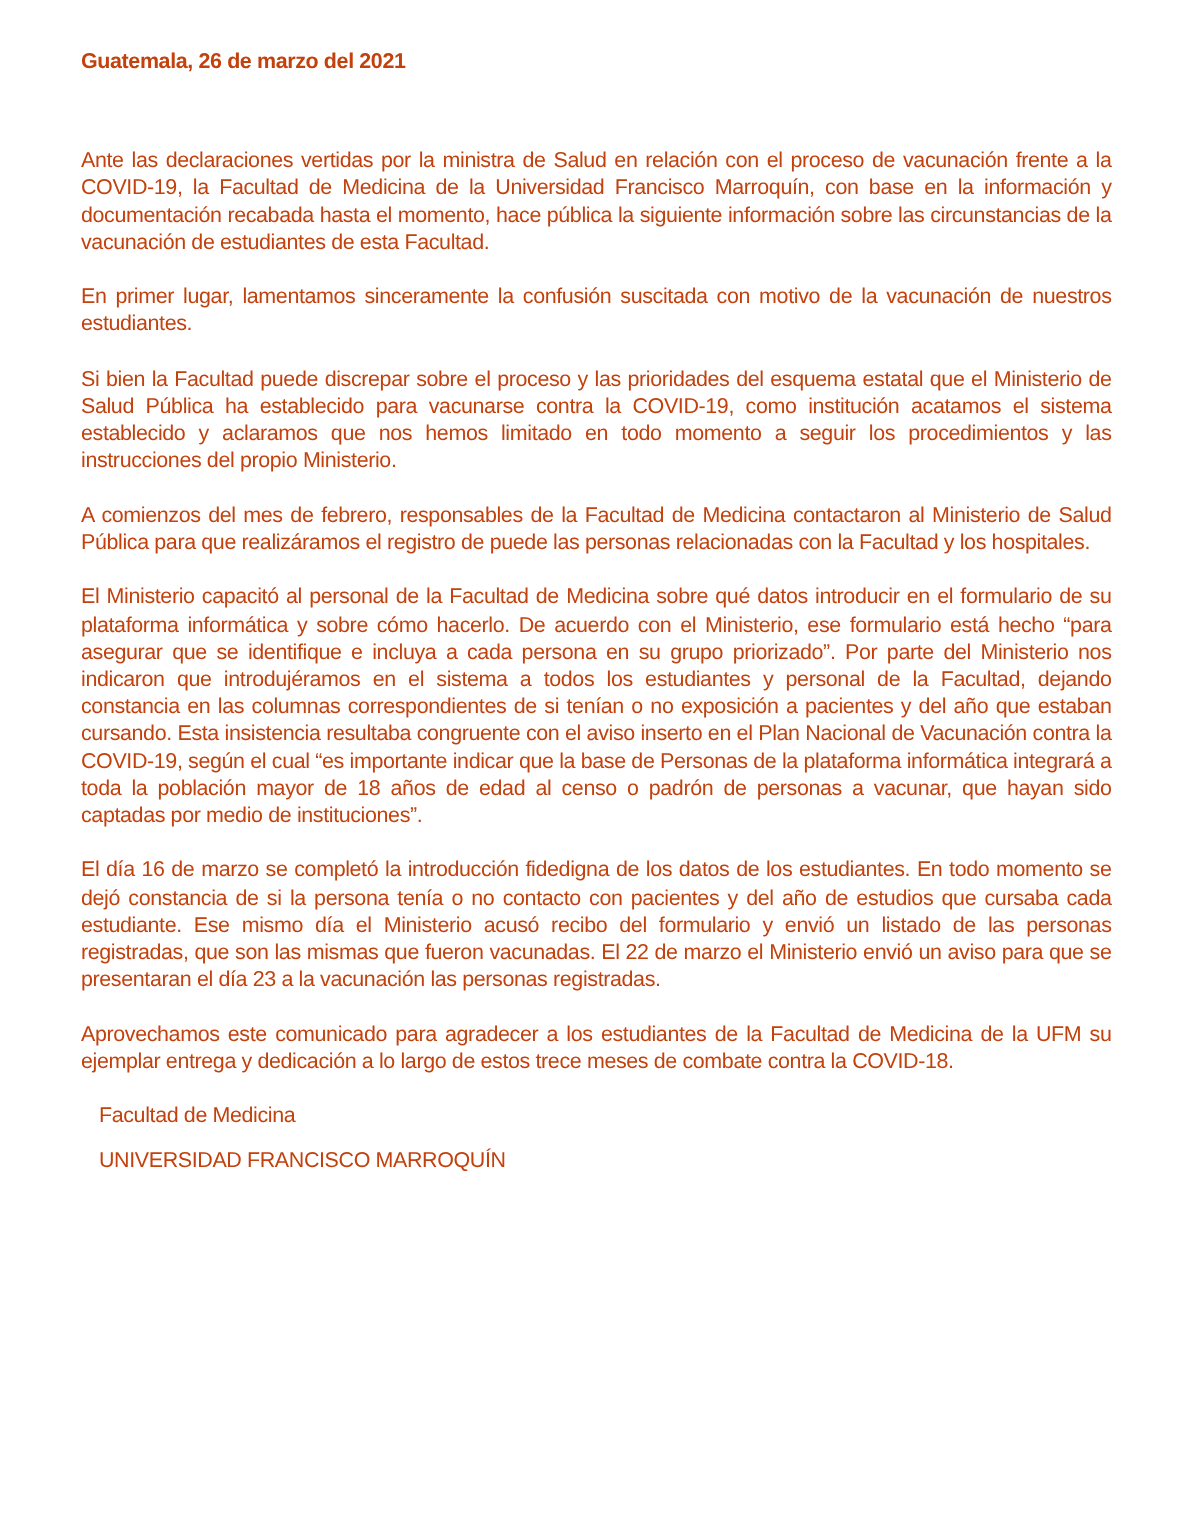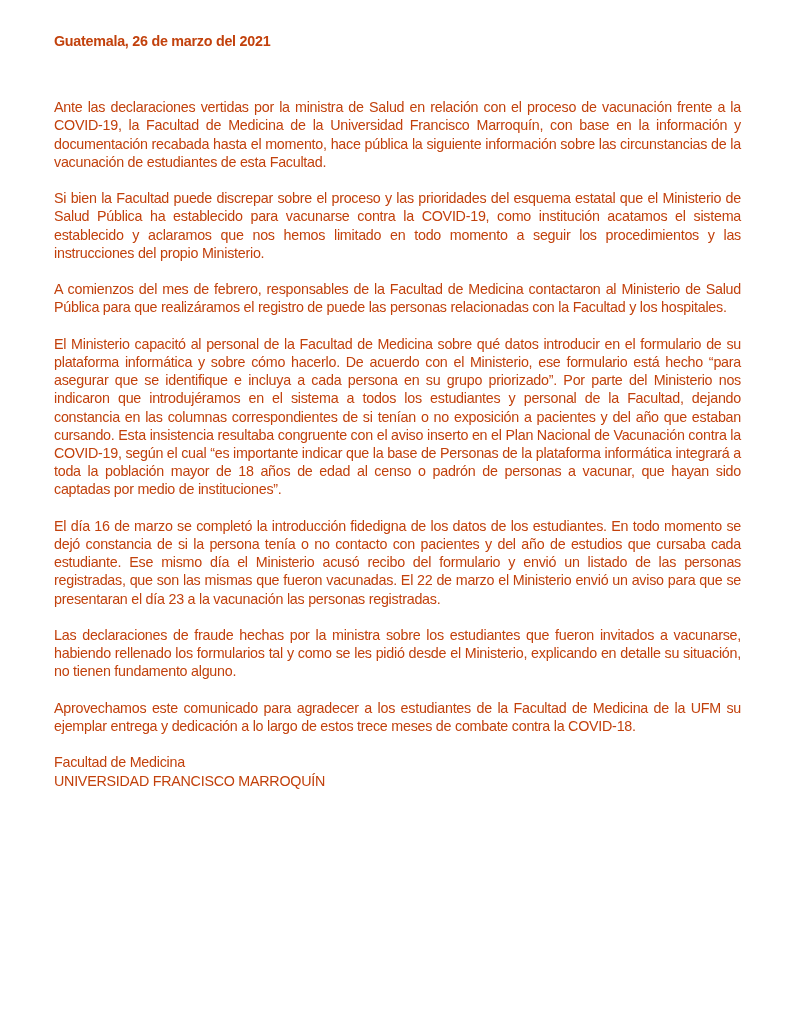--- a/index.html
+++ b/index.html
@@ -30,34 +30,34 @@
     }
     .para {
       margin: 0 0 18.2px 0;
       text-align: justify;
       text-align-last: left;
     }
     .signature {
       margin-top: 18.2px;
     }
     .signature div {
-      margin: 0;
+      margin: 12px;
     }
   </style>
 </head>
 <body>
 
 <div class="page">
   <div class="date">Guatemala, 26 de marzo del 2021</div>
 
   <p class="para">Ante las declaraciones vertidas por la ministra de Salud en relación con el proceso de vacunación frente a la COVID-19, la Facultad de Medicina de la Universidad Francisco Marroquín, con base en la información y documentación recabada hasta el momento, hace pública la siguiente información sobre las circunstancias de la vacunación de estudiantes de esta Facultad.</p>
+  <p class="para">En primer lugar, lamentamos sinceramente la confusión suscitada con motivo de la vacunación de nuestros estudiantes.</p>
   <p class="para">Si bien la Facultad puede discrepar sobre el proceso y las prioridades del esquema estatal que el Ministerio de Salud Pública ha establecido para vacunarse contra la COVID-19, como institución acatamos el sistema establecido y aclaramos que nos hemos limitado en todo momento a seguir los procedimientos y las instrucciones del propio Ministerio.</p>
   <p class="para">A comienzos del mes de febrero, responsables de la Facultad de Medicina contactaron al Ministerio de Salud Pública para que realizáramos el registro de puede las personas relacionadas con la Facultad y los hospitales.</p>
   <p class="para">El Ministerio capacitó al personal de la Facultad de Medicina sobre qué datos introducir en el formulario de su plataforma informática y sobre cómo hacerlo. De acuerdo con el Ministerio, ese formulario está hecho “para asegurar que se identifique e incluya a cada persona en su grupo priorizado”. Por parte del Ministerio nos indicaron que introdujéramos en el sistema a todos los estudiantes y personal de la Facultad, dejando constancia en las columnas correspondientes de si tenían o no exposición a pacientes y del año que estaban cursando. Esta insistencia resultaba congruente con el aviso inserto en el Plan Nacional de Vacunación contra la COVID-19, según el cual “es importante indicar que la base de Personas de la plataforma informática integrará a toda la población mayor de 18 años de edad al censo o padrón de personas a vacunar, que hayan sido captadas por medio de instituciones”.</p>
   <p class="para">El día 16 de marzo se completó la introducción fidedigna de los datos de los estudiantes. En todo momento se dejó constancia de si la persona tenía o no contacto con pacientes y del año de estudios que cursaba cada estudiante. Ese mismo día el Ministerio acusó recibo del formulario y envió un listado de las personas registradas, que son las mismas que fueron vacunadas. El 22 de marzo el Ministerio envió un aviso para que se presentaran el día 23 a la vacunación las personas registradas.</p>
-  <p class="para">Las declaraciones de fraude hechas por la ministra sobre los estudiantes que fueron invitados a vacunarse, habiendo rellenado los formularios tal y como se les pidió desde el Ministerio, explicando en detalle su situación, no tienen fundamento alguno.</p>
   <p class="para">Aprovechamos este comunicado para agradecer a los estudiantes de la Facultad de Medicina de la UFM su ejemplar entrega y dedicación a lo largo de estos trece meses de combate contra la COVID-18.</p>
 
   <div class="signature">
     <div>Facultad de Medicina</div>
     <div>UNIVERSIDAD FRANCISCO MARROQUÍN</div>
   </div>
 </div>
 
 </body></html>

